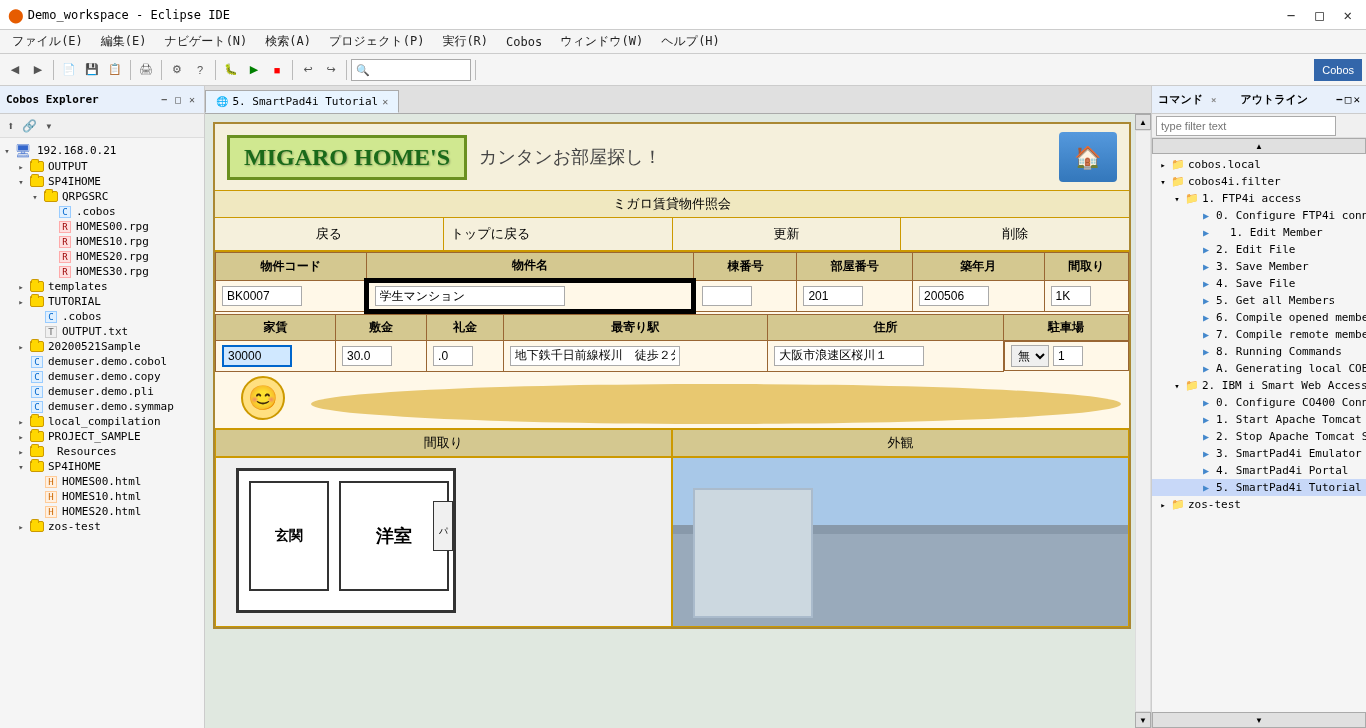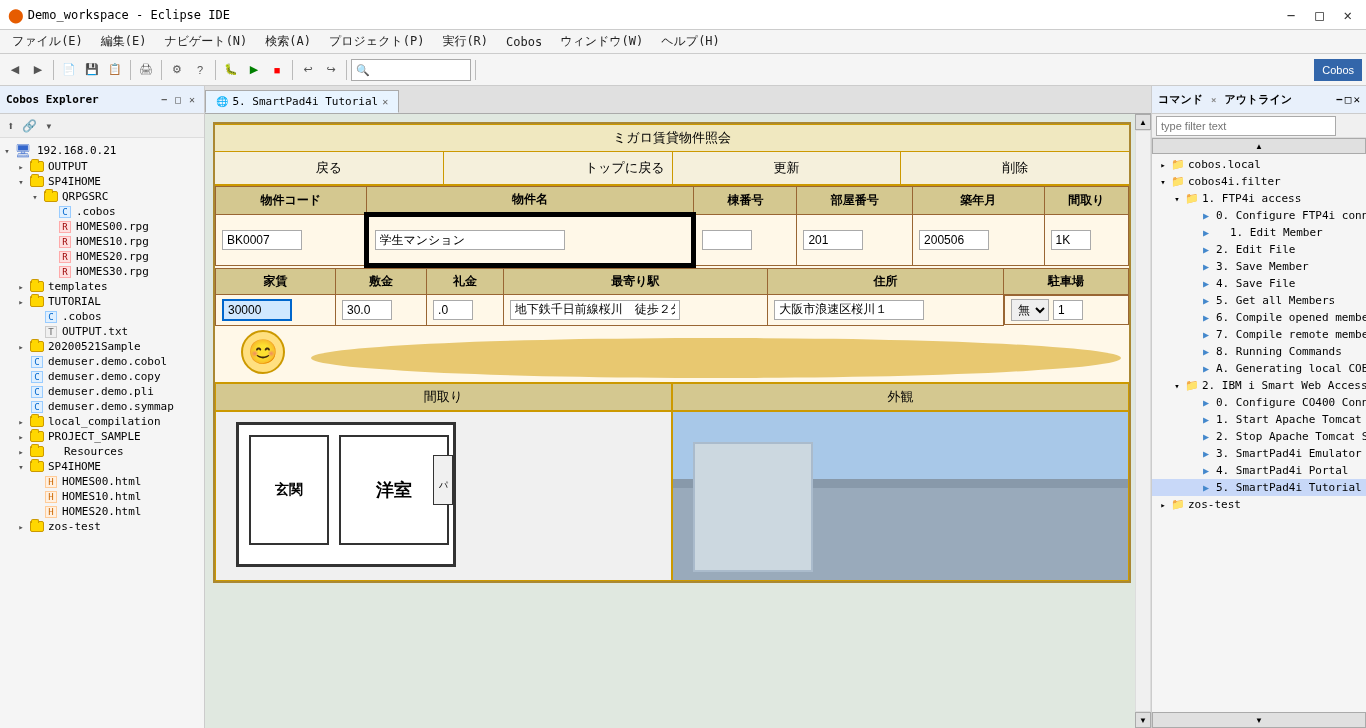--- a/index.html
+++ b/index.html
@@ -296,21 +296,21 @@
             <span class="icon-folder"></span>
           </span>
           <span style="margin-left:2px;">PROJECT_SAMPLE</span>
         </div>
         <div class="tree-item">
           <span style="width:14px;display:inline-block;flex-shrink:0;"></span>
           <span style="width:14px;display:inline-flex;align-items:center;justify-content:center;font-size:9px;color:#555;flex-shrink:0;">▸</span>
           <span style="width:18px;display:inline-flex;align-items:center;justify-content:center;flex-shrink:0;">
             <span class="icon-folder"></span>
           </span>
-          <span style="margin-left:18px;">Resources</span>
+          <span style="margin-left:11px;">Resources</span>
         </div>
         <div class="tree-item">
           <span style="width:14px;display:inline-block;flex-shrink:0;"></span>
           <span style="width:14px;display:inline-flex;align-items:center;justify-content:center;font-size:9px;color:#555;flex-shrink:0;">▾</span>
           <span style="width:18px;display:inline-flex;align-items:center;justify-content:center;flex-shrink:0;">
             <span class="icon-folder"></span>
           </span>
           <span style="margin-left:2px;">SP4IHOME</span>
         </div>
         <div class="tree-item">
@@ -360,42 +360,53 @@
       <div id="smartpad-frame">
 
         <div style="position:absolute;right:0;top:0;width:16px;height:100%;display:flex;flex-direction:column;z-index:10;">
           <button style="width:16px;height:16px;background:#e0e0e0;border:1px solid #aaa;font-size:8px;cursor:pointer;flex-shrink:0;">▲</button>
           <div style="flex:1;background:#f0f0f0;border:1px solid #ddd;"></div>
           <button style="width:16px;height:16px;background:#e0e0e0;border:1px solid #aaa;font-size:8px;cursor:pointer;flex-shrink:0;">▼</button>
         </div>
 
         <div style="margin:8px 20px 0 8px; background:#fff8e8; border:2px solid #aa8833; overflow:hidden;">
 
+          <div style="display:flex;align-items:center;padding:8px 12px;background:#f5f0dc;gap:12px;">
+            <div style="background:#d0e890;border:3px solid #6a9020;padding:6px 14px;">
+              <div style="font-size:24px;font-weight:bold;color:#1a6a1a;font-family:serif;text-shadow:1px 1px 2px rgba(0,0,0,0.3);">MIGARO HOME'S</div>
+            </div>
+            <div style="font-size:18px;color:#444;">カンタンお部屋探し！</div>
+            <div style="margin-left:auto;">
+              <div style="width:58px;height:50px;background:linear-gradient(to bottom,#5599dd,#3377bb);border-radius:4px;display:flex;flex-direction:column;align-items:center;justify-content:center;color:white;font-size:22px;overflow:hidden;">
+                🏠
+              </div>
+            </div>
+          </div>
 
           <div style="background:#f0e8c0;border-top:1px solid #cc9900;border-bottom:1px solid #cc9900;padding:4px 12px;font-size:13px;text-align:center;">ミガロ賃貸物件照会</div>
 
           <div style="display:flex;border-bottom:2px solid #cc9900;">
             <div style="flex:1;padding:7px;text-align:center;background:#f5f0dc;border-right:1px solid #cc9900;cursor:pointer;font-size:13px;">戻る</div>
-            <div style="flex:1;padding:7px;text-align:right;background:#f5f0dc;border-right:1px solid #cc9900;cursor:pointer;font-size:13px;">トップに戻る</div>
+            <div style="flex:1;padding:7px;text-align:left;background:#f5f0dc;border-right:1px solid #cc9900;cursor:pointer;font-size:13px;">トップに戻る</div>
             <div style="flex:1;padding:7px;text-align:center;background:#f5f0dc;border-right:1px solid #cc9900;cursor:pointer;font-size:13px;">更新</div>
             <div style="flex:1;padding:7px;text-align:center;background:#f5f0dc;cursor:pointer;font-size:13px;">削除</div>
           </div>
 
           <table style="width:100%;border-collapse:collapse;">
             <tbody>
                 <tr>
               <th style="background:#d4c890;border:1px solid #996633;padding:4px 8px;font-size:12px;text-align:center;">物件コード</th>
               <th style="background:#d4c890;border:1px solid #996633;padding:4px 8px;font-size:12px;text-align:center;">物件名</th>
               <th style="background:#d4c890;border:1px solid #996633;padding:4px 8px;font-size:12px;text-align:center;">棟番号</th>
               <th style="background:#d4c890;border:1px solid #996633;padding:4px 8px;font-size:12px;text-align:center;">部屋番号</th>
               <th style="background:#d4c890;border:1px solid #996633;padding:4px 8px;font-size:12px;text-align:center;">築年月</th>
               <th style="background:#d4c890;border:1px solid #996633;padding:4px 8px;font-size:12px;text-align:center;">間取り</th>
             </tr>
             <tr>
-              <td style="border:1px solid #996633;padding:15px 6px;"><input type="text" class="sp-input" style="width: 80px;" value="BK0007"></td>
+              <td style="border:1px solid #996633;padding:5px 6px;"><input type="text" class="sp-input" style="width: 80px;" value="BK0007"></td>
               <td style="border:5px solid #000000;padding:3px 6px;"><input type="text" class="sp-input" style="width: 190px;" value="学生マンション"></td>
               <td style="border:1px solid #996633;padding:3px 6px;"><input type="text" class="sp-input" style="width: 50px;" value=""></td>
               <td style="border:1px solid #996633;padding:3px 6px;"><input type="text" class="sp-input" style="width: 60px;" value="201"></td>
               <td style="border:1px solid #996633;padding:3px 6px;"><input type="text" class="sp-input" style="width: 70px;" value="200506"></td>
               <td style="border:1px solid #996633;padding:3px 6px;"><input type="text" class="sp-input" style="width: 40px;" value="1K"></td>
             </tr>
           </tbody>
             </table>
 
           <table style="width:100%;border-collapse:collapse;">
@@ -456,21 +467,21 @@
         </div>
       </div>
     </div>
   </div>
 
   <div id="right-panel">
     <div id="right-panel-header">
       <span>コマンド</span>
       <div style="display:flex;align-items:center;gap:4px;margin-left:8px;">
         <span style="color:#888;font-size:9px;">×</span>
-        <span style="font-size:11px;font-weight:bold;margin-left:4px;">アウトライン</span>
+        <span style="font-size:11px;font-weight:bold;margin-left:20px;">アウトライン</span>
       </div>
       <div id="right-panel-header-controls" style="margin-left:auto;">
         <span>−</span>
         <span>□</span>
         <span>✕</span>
       </div>
     </div>
     <div id="right-toolbar" style="padding:2px 4px;border-bottom:1px solid #ddd;">
       <input id="type-filter" type="text" style="height: 20px; border: 1px solid rgb(170, 170, 170); padding: 0px 4px; font-size: 11px; width: 180px; background: white;" placeholder="type filter text">
     </div>

